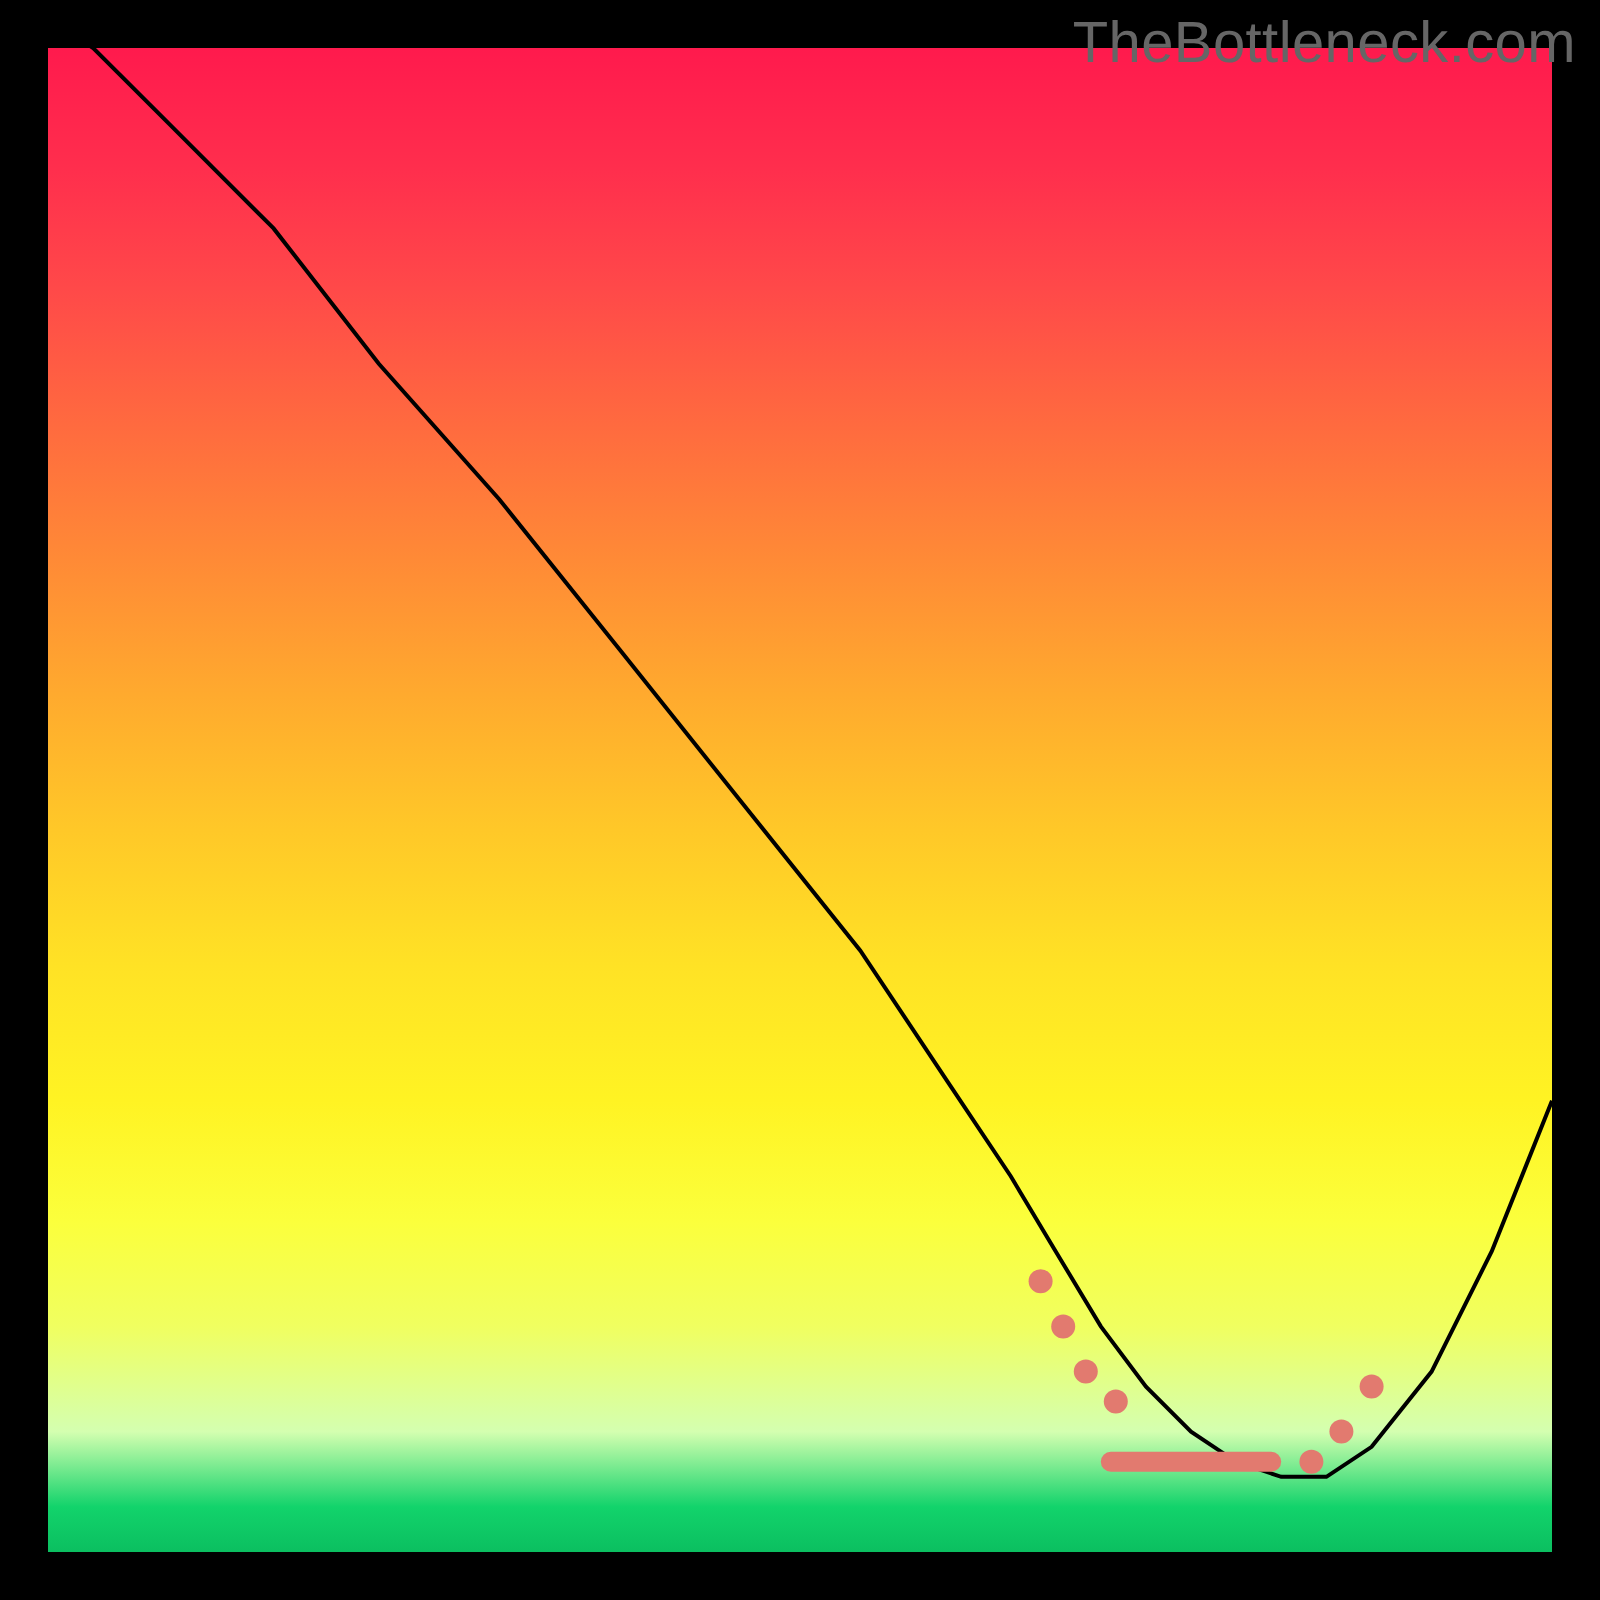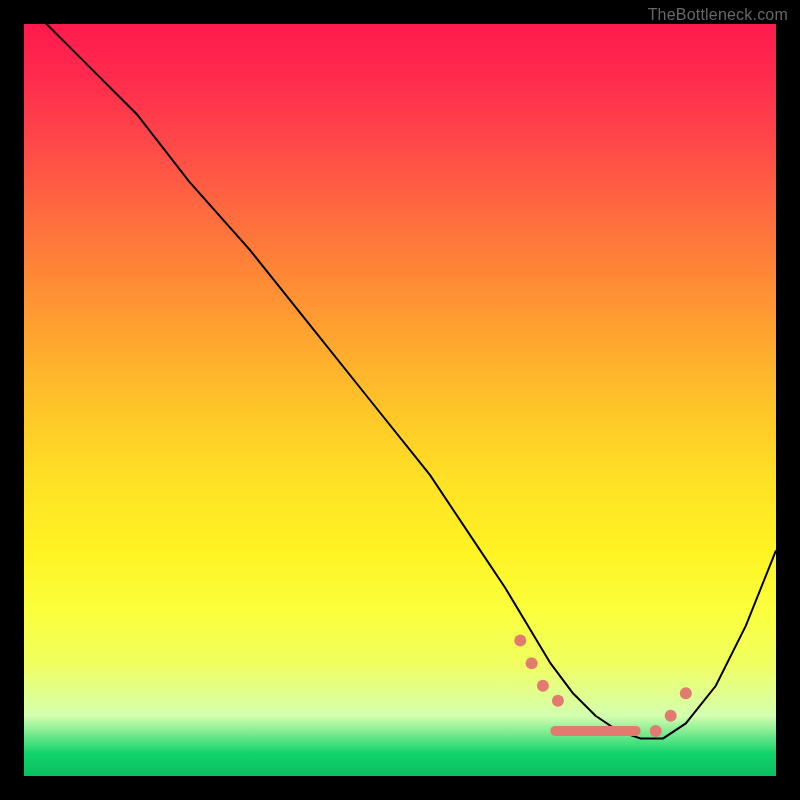--- a/index.html
+++ b/index.html
@@ -7,21 +7,21 @@
   body {
     background: #000;
     font-family: Arial, Helvetica, sans-serif;
     position: relative;
   }
   .watermark {
     position: absolute;
     top: 6px;
     right: 12px;
     color: #666;
-    font-size: 16px;
+    font-size: 29px;
     font-weight: 400;
     letter-spacing: 0.2px;
     z-index: 30;
   }
   .plot-frame {
     position: absolute;
     left: 24px;
     top: 24px;
     width: 752px;
     height: 752px;

